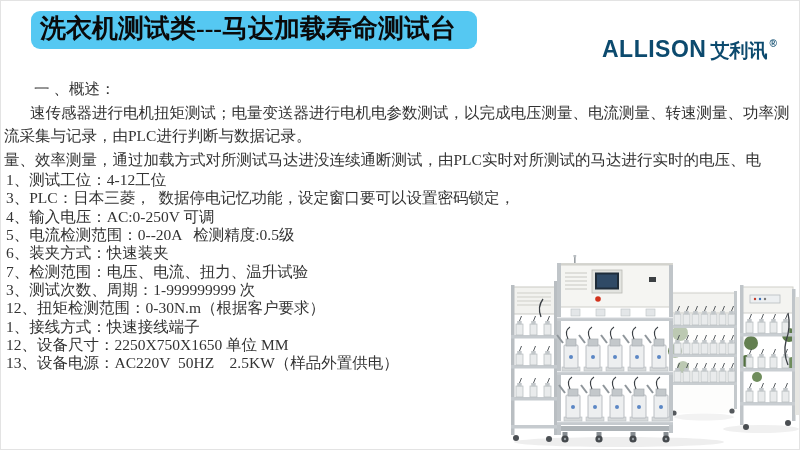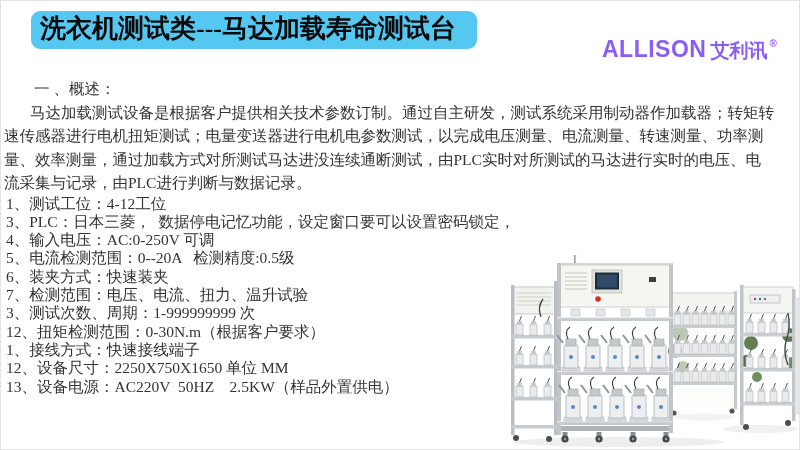--- a/index.html
+++ b/index.html
@@ -47,31 +47,30 @@
 </style>
 </head>
 <body>
 
 <div class="page">
 
   <div class="title-bar" style="background: rgb(85, 200, 242);">
     <span class="title-text">洗衣机测试类---马达加载寿命测试台</span>
   </div>
 
-  <div class="logo" style="color: #8b5cf6;">
+  <div class="logo" style="color: #0c4a6e;">
     <span class="logo-en">ALLISON</span><span class="logo-cn">艾利讯</span><span class="logo-reg">®</span>
   </div>
 
   <div class="body-text" style="color: rgb(51, 51, 51);">
     <div class="h1">一 、概述：</div>
     <div>
-        <div class="para-line">马达加载测试设备是根据客户提供相关技术参数订制。通过自主研发，测试系统采用制动器作加载器；转矩转</div>
         <div class="para-line">速传感器进行电机扭矩测试；电量变送器进行电机电参数测试，以完成电压测量、电流测量、转速测量、功率测</div>
+        <div class="para-line">流采集与记录，由PLC进行判断与数据记录。</div>
         <div class="para-line">量、效率测量，通过加载方式对所测试马达进没连续通断测试，由PLC实时对所测试的马达进行实时的电压、电</div>
-        <div class="para-line">流采集与记录，由PLC进行判断与数据记录。</div>
       </div>
     <div>
         <div class="spec-item">1、测试工位：4-12工位</div>
         <div class="spec-item">3、PLC：日本三菱，  数据停电记忆功能，设定窗口要可以设置密码锁定，</div>
         <div class="spec-item">4、输入电压：AC:0-250V 可调</div>
         <div class="spec-item">5、电流检测范围：0--20A   检测精度:0.5级</div>
         <div class="spec-item">6、装夹方式：快速装夹</div>
         <div class="spec-item">7、检测范围：电压、电流、扭力、温升试验</div>
         <div class="spec-item">3、测试次数、周期：1-999999999 次</div>
         <div class="spec-item">12、扭矩检测范围：0-30N.m（根据客户要求）</div>

